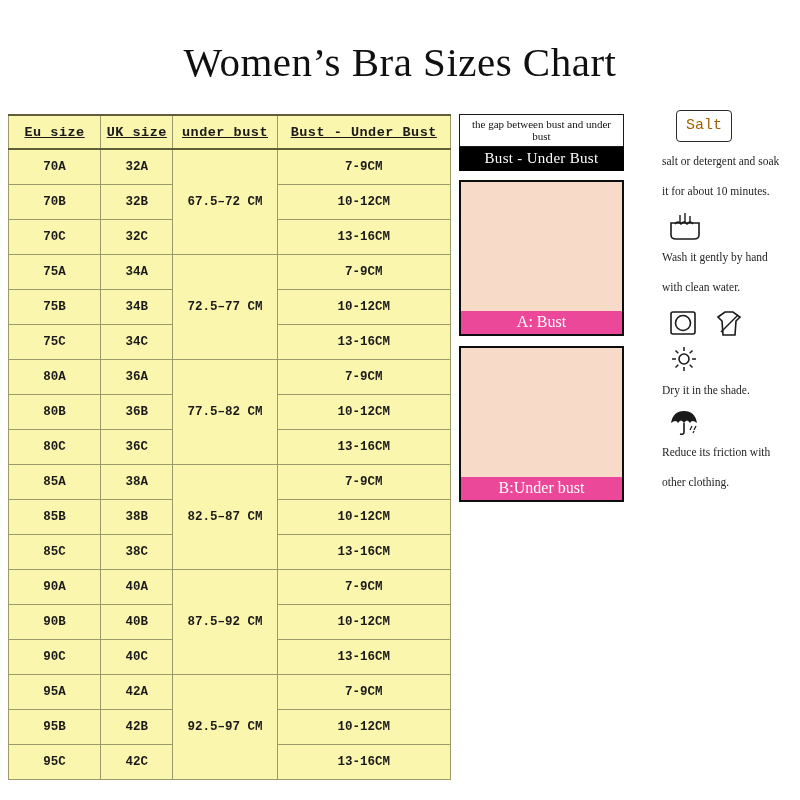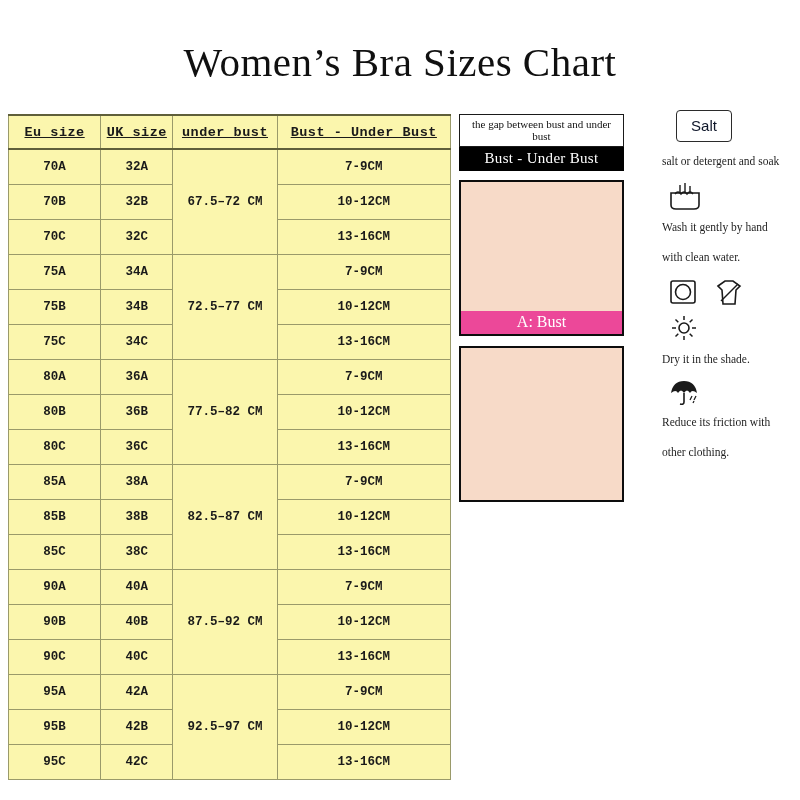--- a/index.html
+++ b/index.html
@@ -128,23 +128,23 @@
     line-height: 1.75;
   }
   .care-icon-box {
     width: 54px;
     height: 30px;
     border: 1.5px solid #2b2b2b;
     border-radius: 4px;
     display: flex;
     align-items: center;
     justify-content: center;
-    font-family: Liberation Sans, sans-serif;
+    font-family: Liberation Mono, monospace;
     font-size: 15px;
-    color: #0f172a;
+    color: #a16207;
     margin: 0 0 9px 14px;
   }
   .care-text { margin: 0 0 10px 0; }
   .icon-row { display: flex; gap: 10px; margin: 6px 0 6px 6px; align-items: center;}
   .sym { width: 34px; height: 30px; }
   .care-mid { margin: 4px 0 6px 0; }
 </style>
 </head>
 <body>
 
@@ -295,26 +295,28 @@
     <div class="photo-box second">
       <div class="skin-bg"></div>
       <svg width="181" height="152" viewBox="0 0 181 152">
         <rect x="0" y="0" width="181" height="152" fill="#f7dbc9"></rect>
         <path d="M62 0 C56 24 48 48 46 80 C44 112 48 136 52 152 L130 152 C136 124 138 94 134 66 C130 36 120 16 116 0 Z" fill="#f6cdb4"></path>
         <path d="M64 28 C78 24 92 34 96 50 C86 62 68 64 58 54 C56 44 58 34 64 28 Z" fill="#f3c0a4"></path>
         <path d="M100 30 C114 28 126 38 128 52 C118 64 102 64 94 54 C92 44 94 34 100 30 Z" fill="#f3c0a4"></path>
         <path d="M48 84 C72 94 106 94 134 82" stroke="#e89f8a" stroke-width="5" fill="none" stroke-linecap="round"></path>
         <path d="M150 30 C160 56 156 92 140 112" stroke="#f0bda0" stroke-width="16" fill="none" stroke-linecap="round"></path>
       </svg>
+      <div class="photo-caption" style="position:absolute;left:0;right:0;bottom:0;">B:Under bust</div>
     </div>
   </div>
 
   <div class="care">
     <div class="care-icon-box">Salt</div>
     <div class="care-text">salt or detergent and soak</div>
+    <div class="care-text">it  for about 10 minutes.</div>
 
     <div class="icon-row">
       <svg class="sym" viewBox="0 0 34 30">
         <path d="M3 12 L3 24 Q3 28 8 28 L26 28 Q31 28 31 24 L31 12 Z" fill="none" stroke="#1a1a1a" stroke-width="1.6"></path>
         <path d="M7 13 q3 -4 6 0 q3 -4 6 0 q3 -4 6 0" fill="none" stroke="#1a1a1a" stroke-width="1.4"></path>
         <path d="M12 12 L12 4 M17 12 L17 2 M22 12 L22 5" stroke="#1a1a1a" stroke-width="1.4" fill="none"></path>
       </svg>
     </div>
     <div class="care-text">Wash it gently by hand</div>
     <div class="care-text">with clean water.</div>

